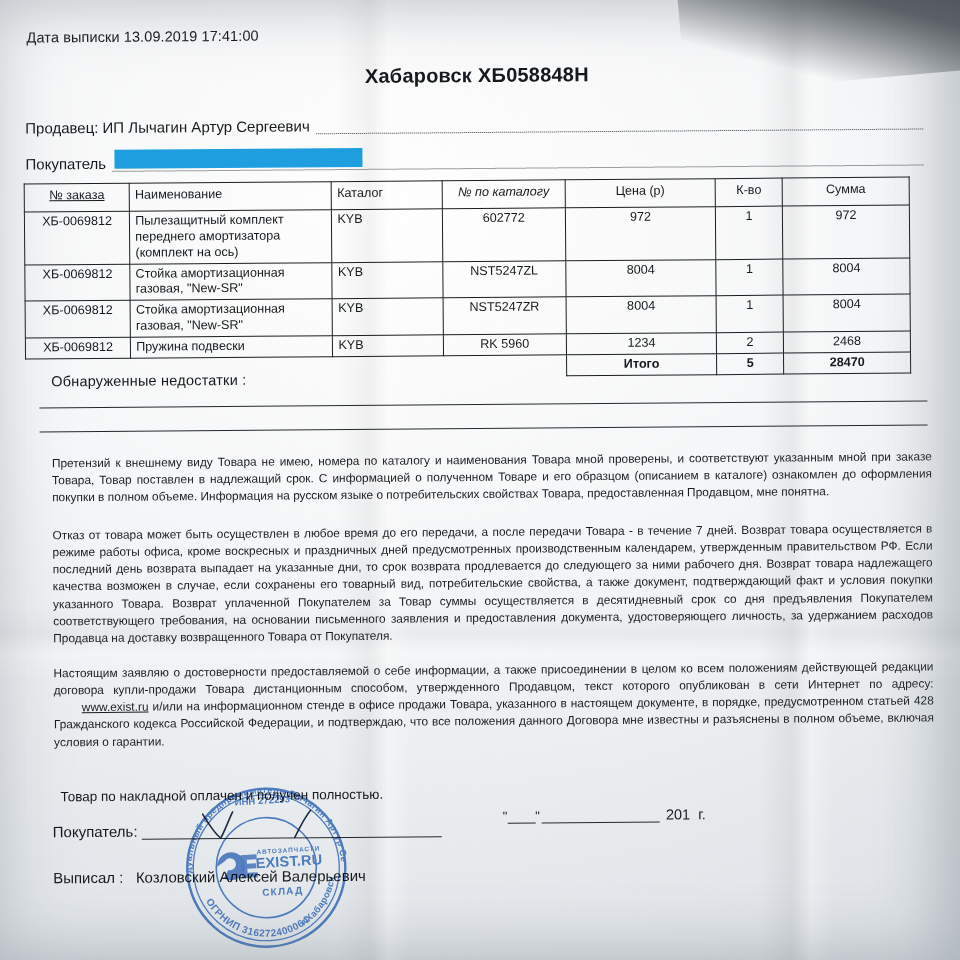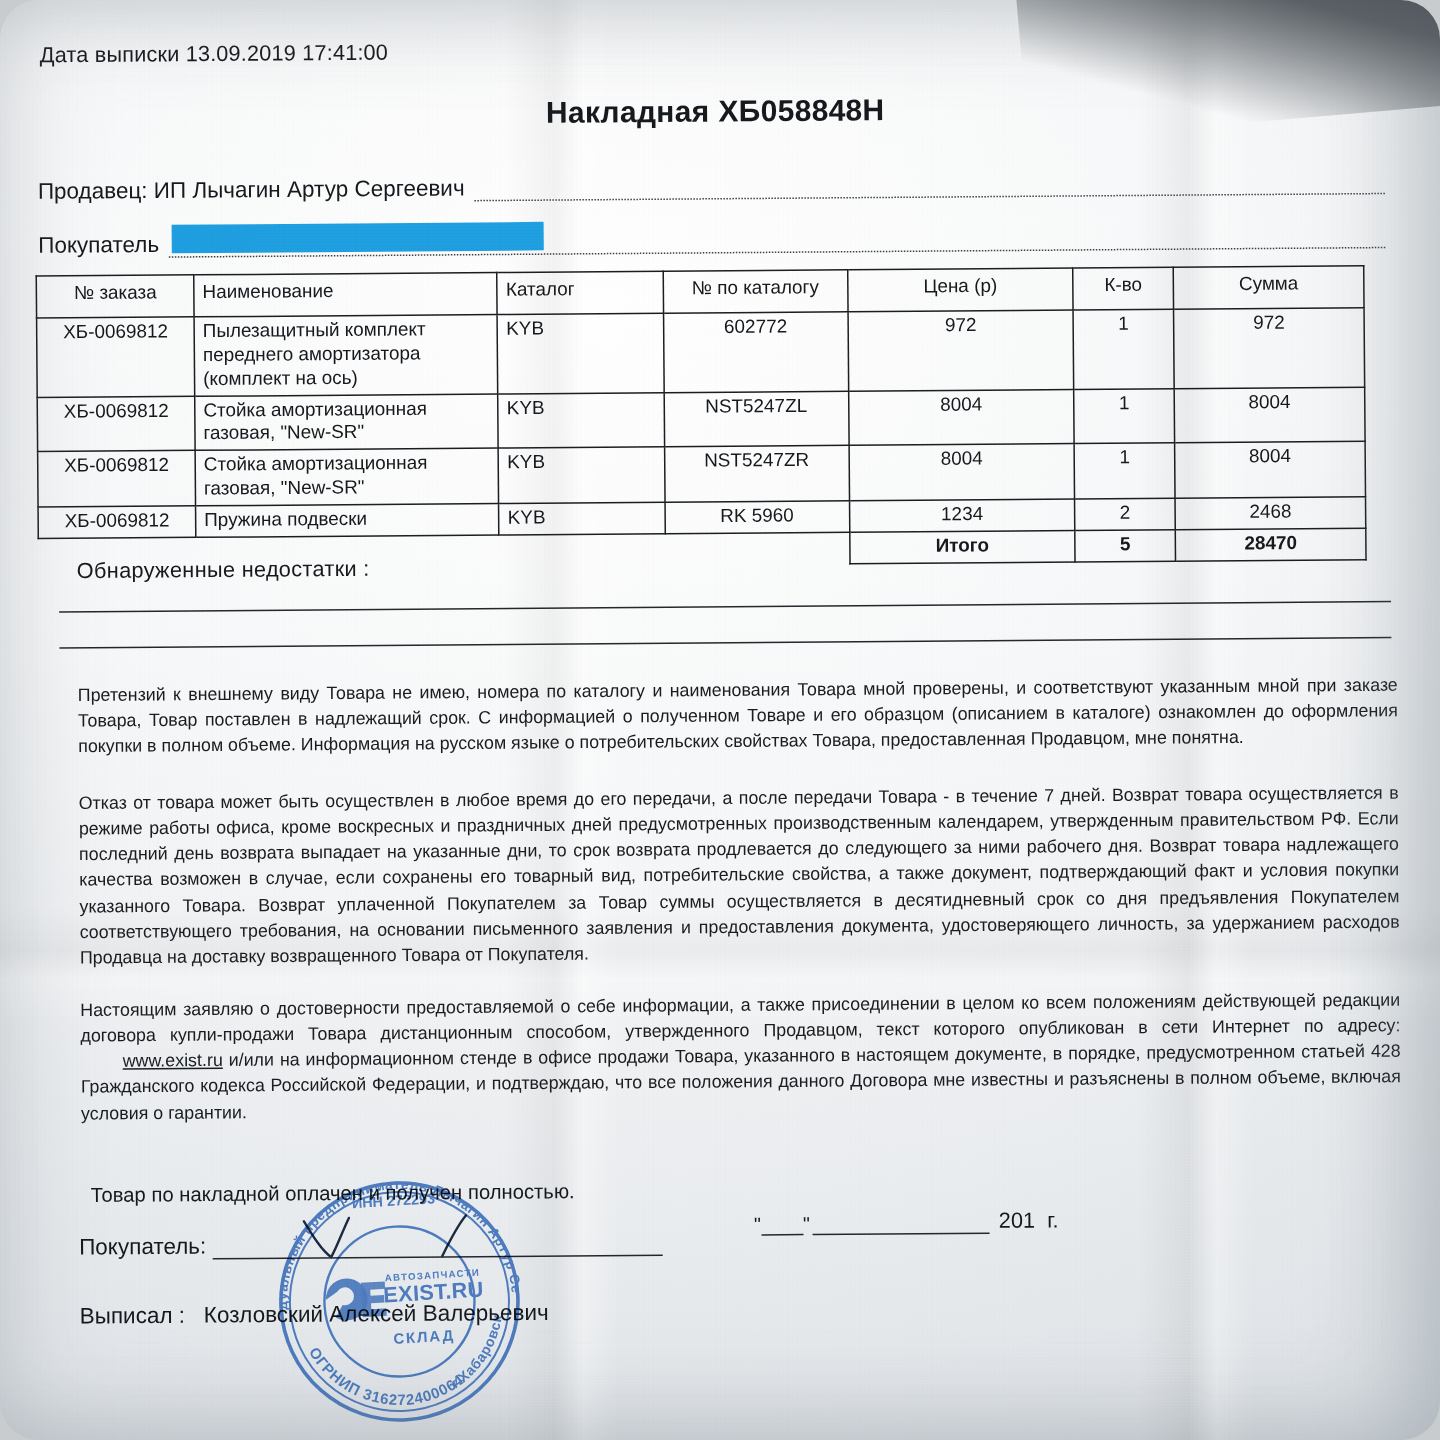--- a/index.html
+++ b/index.html
@@ -31,21 +31,20 @@
         rgba(0,0,0,0.00) 0%,
         rgba(0,0,0,0.00) 63%,
         rgba(0,0,0,0.035) 66%,
         rgba(255,255,255,0.30) 68%,
         rgba(0,0,0,0.00) 71%,
         rgba(0,0,0,0.00) 100%),
       
       radial-gradient(125% 95% at 42% 22%, #ffffff 0%, #f6f7f8 38%, #e7eaed 72%, #d9dee3 100%),
       #eff1f3;
     overflow:hidden;
-    border-radius:26px;
   }
   
   #corner-shadow{
     position:absolute;top:-40px;right:-60px;width:340px;height:120px;
     background:linear-gradient(200deg,#3c4247 0%,#5a6065 40%,rgba(120,126,131,0) 78%);
     transform:rotate(-5deg);pointer-events:none;
   }
   #edge-shadow{
     position:absolute;inset:0;pointer-events:none;
     box-shadow:inset 0 0 70px rgba(110,120,130,0.30), inset -30px 0 55px rgba(120,130,140,0.22);
@@ -94,24 +93,24 @@
   #goods-table td,#goods-table th{
     border:1px solid #1a1d21;
     padding:2px 5px;
     vertical-align:top;
     line-height:1.26;
     font-weight:normal;
   }
   #goods-table thead th{text-align:center;padding:4px 5px;height:19px;}
   #goods-table th.left,#goods-table td.left{text-align:left;}
   #goods-table td.c{text-align:center;}
-  .c-order{width:100px;}
+  .c-order{width:100px;text-decoration:underline;}
   .c-name{width:212px;}
   .c-cat{width:112px;}
-  .c-catno{width:122px;}
+  .c-catno{width:122px;font-style:italic;}
   .c-price{width:164px;}
   .c-qty{width:66px;}
   .c-sum{width:134px;}
   #goods-table tr.total td{font-weight:bold;text-align:center;}
   #goods-table tr.total td.blank{border:none;}
   #goods-table tr.total td.lbl-total{text-align:center;font-weight:bold;}
 
   
   #defects{left:52px;top:370px;font-size:14.5px;letter-spacing:.2px;}
   .rule{position:absolute;left:40px;height:0;border-top:1.4px solid #23272b;}
@@ -159,21 +158,21 @@
 </head>
 <body>
 
 <div id="paper">
 
   <div id="sheet">
 
     <div class="abs" id="issue-date">Дата выписки 13.09.2019 17:41:00</div>
 
     <div class="abs" id="doc-title">
-      <span>Накладная</span><span class="num">ХБ058848Н</span>
+      <span>Хабаровск</span><span class="num">ХБ058848Н</span>
     </div>
 
     <div class="abs party" id="seller-row">
       <span class="lbl">Продавец: ИП Лычагин Артур Сергеевич</span>
       <span class="fill"></span>
     </div>
 
     <div class="abs party" id="buyer-row">
       <span class="lbl">Покупатель</span>
       <span class="fill">

